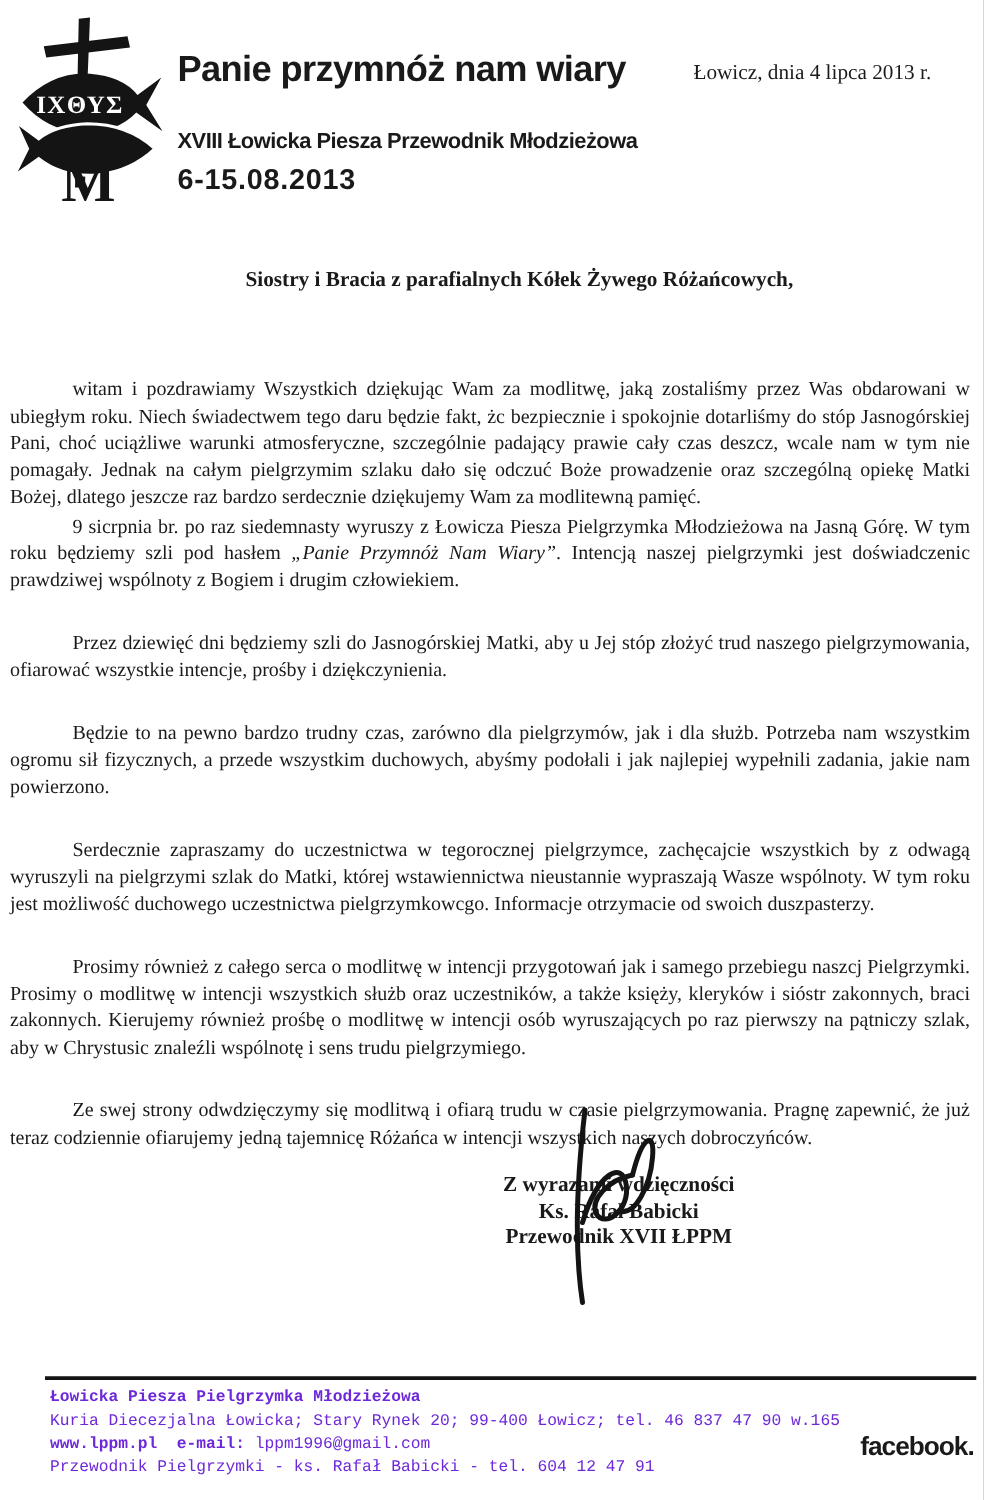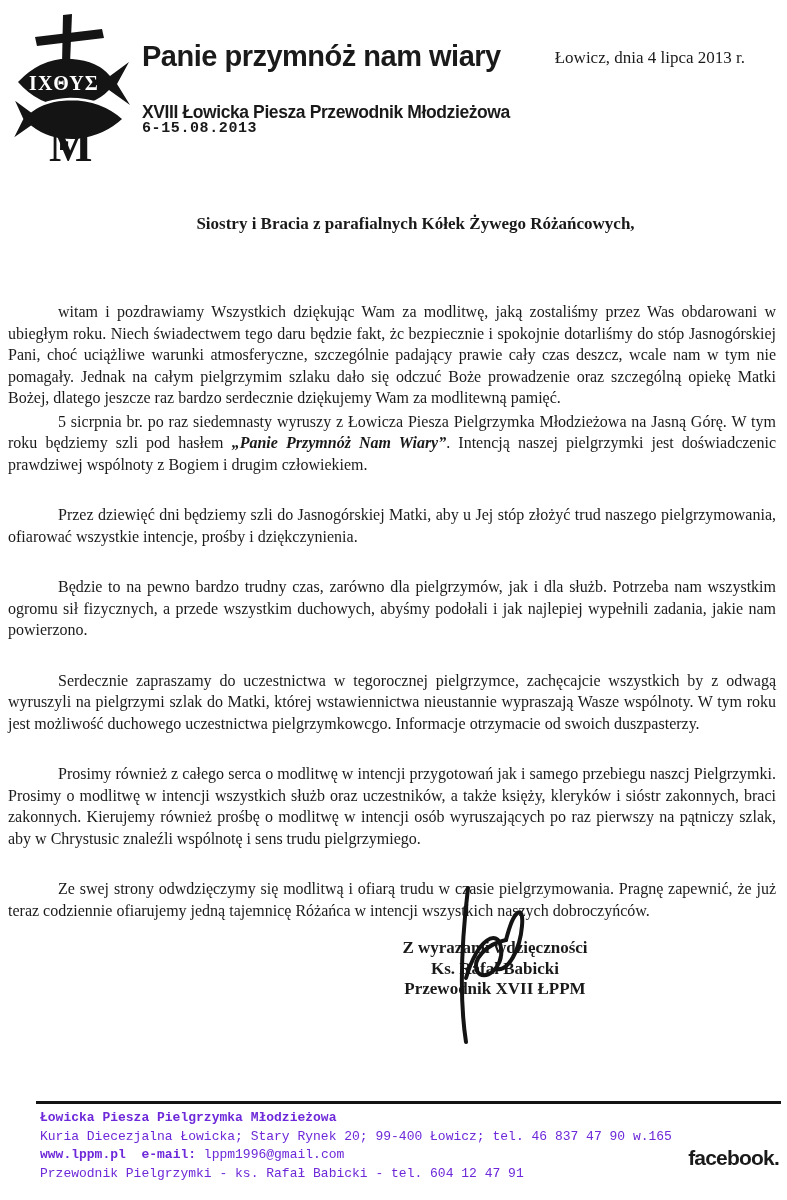--- a/index.html
+++ b/index.html
@@ -17,37 +17,37 @@
   }
   .hdr-dateline{
     position:absolute;right:42px;top:48px;font-size:17px;white-space:nowrap;
   }
   .hdr-subtitle{
     position:absolute;left:142px;top:102px;
     font-family:"Liberation Sans",sans-serif;font-weight:700;font-size:17.5px;
     letter-spacing:-0.4px;white-space:nowrap;
   }
   .hdr-dates{
-    position:absolute;left:142px;top:120px;
-    font-family:Liberation Mono, monospace;font-weight:700;font-size:15px;
+    position:absolute;left:142px;top:130px;
+    font-family:Liberation Sans, sans-serif;font-weight:700;font-size:23px;
     letter-spacing:0.6px;white-space:nowrap;
   }
   
   .salutation{
     position:absolute;left:0;right:0;top:214px;text-align:center;
     font-weight:700;font-size:17px;margin-left:44px;
   }
   .letter-body{
     position:absolute;left:8px;right:11px;top:301px;
     font-size:16px;line-height:21.5px;text-align:justify;
   }
   .letter-body p{margin:29px 0 0 0;text-indent:50px;}
   .letter-body p:first-child{margin-top:0;}
   .letter-body p.tight{margin-top:2px;}
-  .motto{font-weight:700;font-style:italic;}
+  .motto{font-weight:400;font-style:italic;}
   
   .signature-block{
     position:absolute;left:330px;top:938px;width:330px;text-align:center;
     font-weight:700;font-size:17px;line-height:20.5px;
   }
   .scribble{position:absolute;left:420px;top:882px;width:160px;height:170px;}
   
   .footer-rule{position:absolute;left:36px;right:6px;top:1101px;height:3px;background:#141414;}
   .footer-text{
     position:absolute;left:40px;top:1109px;right:110px;
@@ -85,21 +85,21 @@
 
   <div class="hdr-title">Panie przymnóż nam wiary</div>
   <div class="hdr-dateline">Łowicz, dnia 4 lipca 2013 r.</div>
   <div class="hdr-subtitle">XVIII Łowicka Piesza Przewodnik Młodzieżowa</div>
   <div class="hdr-dates">6-15.08.2013</div>
 
   <div class="salutation">Siostry i Bracia z parafialnych Kółek Żywego Różańcowych,</div>
 
   <div class="letter-body">
     <p>witam i pozdrawiamy Wszystkich dziękując Wam za modlitwę, jaką zostaliśmy przez Was obdarowani w ubiegłym roku. Niech świadectwem tego daru będzie fakt, żc bezpiecznie i spokojnie dotarliśmy do stóp Jasnogórskiej Pani, choć uciążliwe warunki atmosferyczne, szczególnie padający prawie cały czas deszcz, wcale nam w tym nie pomagały. Jednak na całym pielgrzymim szlaku dało się odczuć Boże prowadzenie oraz szczególną opiekę Matki Bożej, dlatego jeszcze raz bardzo serdecznie dziękujemy Wam za modlitewną pamięć.</p>
-    <p class="tight"><span>5 sicrpnia br. po raz siedemnasty wyruszy z Łowicza Piesza Pielgrzymka Młodzieżowa na Jasną Górę. W tym roku będziemy szli pod hasłem </span><span class="motto">„Panie Przymnóż Nam Wiary”</span><span>. Intencją naszej pielgrzymki jest doświadczenic prawdziwej wspólnoty z Bogiem i drugim człowiekiem.</span></p>
+    <p class="tight"><span>9 sicrpnia br. po raz siedemnasty wyruszy z Łowicza Piesza Pielgrzymka Młodzieżowa na Jasną Górę. W tym roku będziemy szli pod hasłem </span><span class="motto">„Panie Przymnóż Nam Wiary”</span><span>. Intencją naszej pielgrzymki jest doświadczenic prawdziwej wspólnoty z Bogiem i drugim człowiekiem.</span></p>
     <p>Przez dziewięć dni będziemy szli do Jasnogórskiej Matki, aby u Jej stóp złożyć trud naszego pielgrzymowania, ofiarować wszystkie intencje, prośby i dziękczynienia.</p>
     <p>Będzie to na pewno bardzo trudny czas, zarówno dla pielgrzymów, jak i dla służb. Potrzeba nam wszystkim ogromu sił fizycznych, a przede wszystkim duchowych, abyśmy podołali i jak najlepiej wypełnili zadania, jakie nam powierzono.</p>
     <p>Serdecznie zapraszamy do uczestnictwa w tegorocznej pielgrzymce, zachęcajcie wszystkich by z odwagą wyruszyli na pielgrzymi szlak do Matki, której wstawiennictwa nieustannie wypraszają Wasze wspólnoty. W tym roku jest możliwość duchowego uczestnictwa pielgrzymkowcgo. Informacje otrzymacie od swoich duszpasterzy.</p>
     <p>Prosimy również z całego serca o modlitwę w intencji przygotowań jak i samego przebiegu naszcj Pielgrzymki. Prosimy o modlitwę w intencji wszystkich służb oraz uczestników, a także księży, kleryków i sióstr zakonnych, braci zakonnych. Kierujemy również prośbę o modlitwę w intencji osób wyruszających po raz pierwszy na pątniczy szlak, aby w Chrystusic znaleźli wspólnotę i sens trudu pielgrzymiego.</p>
     <p>Ze swej strony odwdzięczymy się modlitwą i ofiarą trudu w czasie pielgrzymowania. Pragnę zapewnić, że już teraz codziennie ofiarujemy jedną tajemnicę Różańca w intencji wszystkich naszych dobroczyńców.</p>
   </div>
 
   <div class="signature-block">
     <div>Z wyrazami wdzięczności</div>
     <div>Ks. Rafał  Babicki</div>

